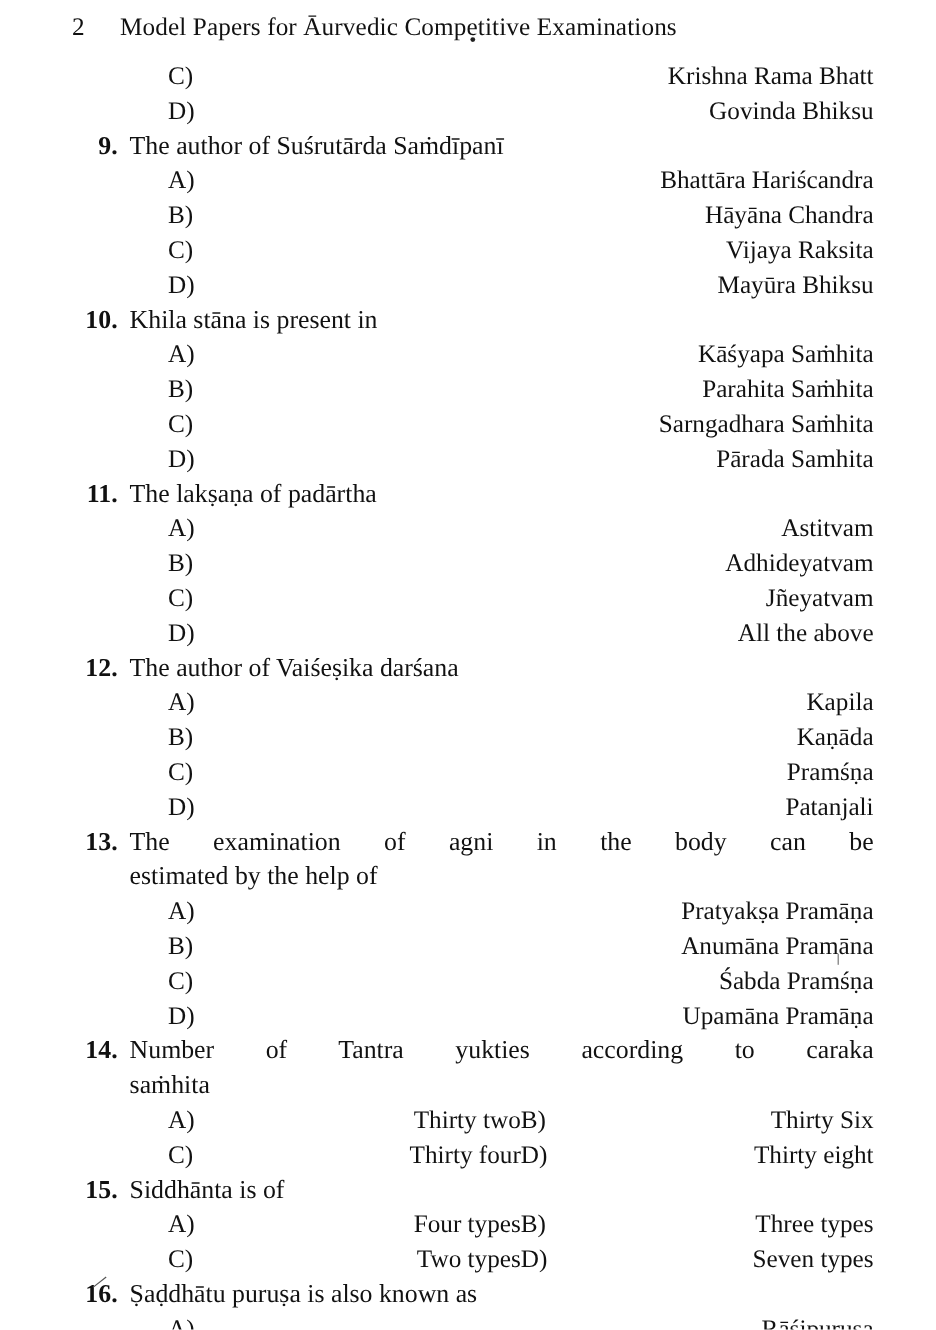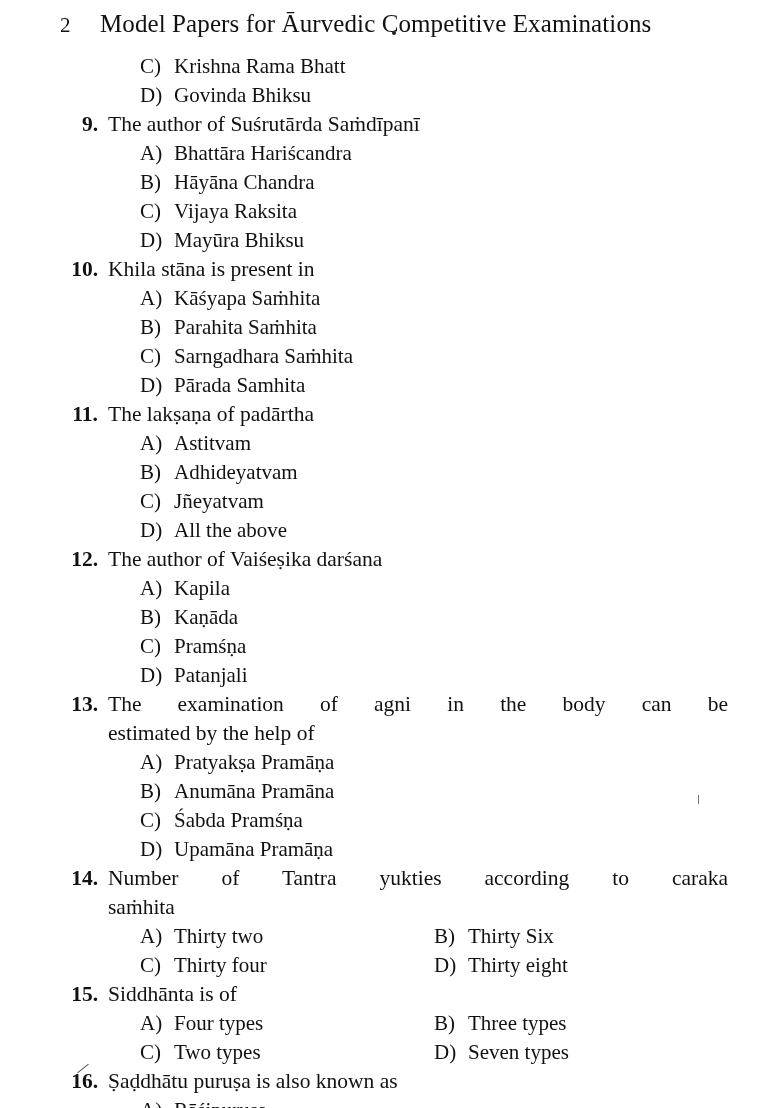--- a/index.html
+++ b/index.html
@@ -32,21 +32,21 @@
   }
   .header .pageno {
     width: 48px;
     flex: 0 0 48px;
     text-align: left;
     padding-left: 8px;
     box-sizing: border-box;
     font-size: 21px;
   }
   .header .htitle {
-    font-size: 25px;
+    font-size: 21px;
   }
   .qblock {
     margin-bottom: 0px;
   }
   .qline {
     display: flex;
     align-items: baseline;
     font-size: 21.5px;
     line-height: 29px;
     font-weight: bold;
@@ -82,20 +82,21 @@
     align-items: baseline;
     font-size: 21px;
     line-height: 29px;
   }
   .opt .lab {
     flex: 0 0 34px;
     width: 34px;
   }
   .opt .val {
     flex: 1;
+    text-align: right;
   }
   .optrow.two .opt {
     flex: 0 0 50%;
     width: 50%;
   }
   .optrow.one .opt {
     flex: 1 1 auto;
   }
   .mark-dot {
     position: absolute;

